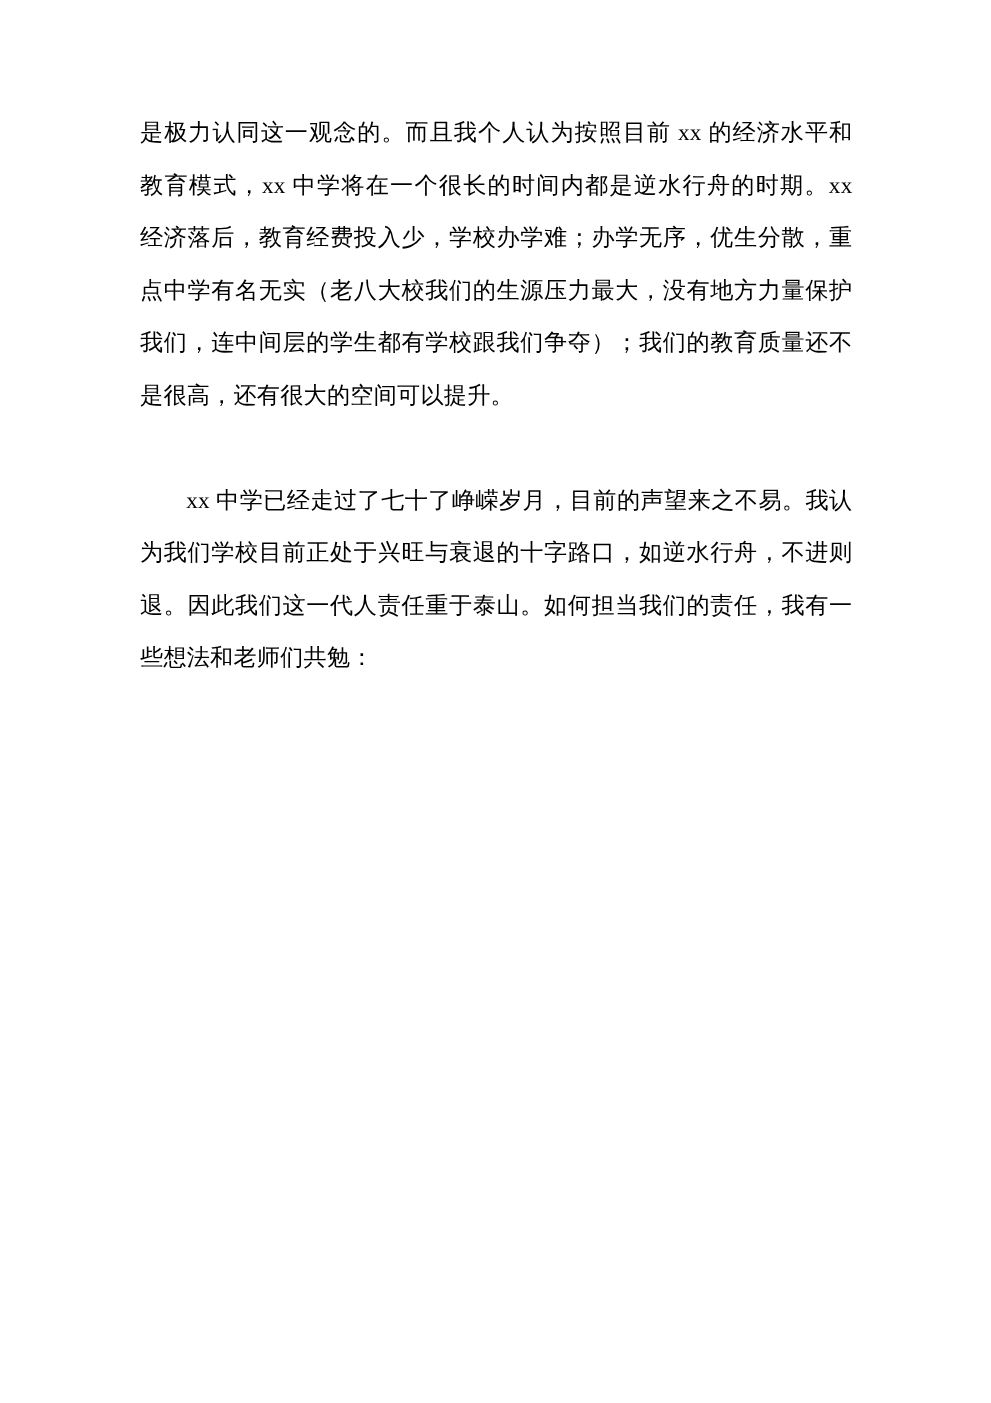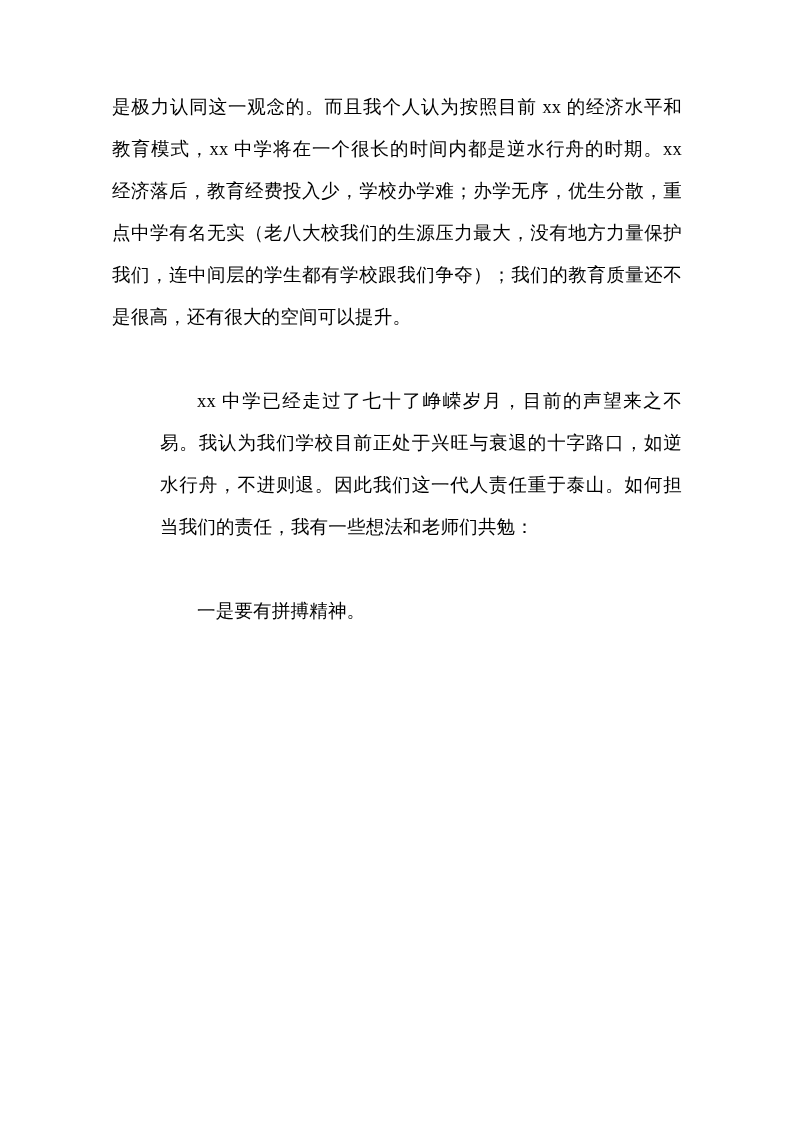--- a/index.html
+++ b/index.html
@@ -29,39 +29,37 @@
     font-size: 18.5px;
     line-height: 42px;
     color: #000000;
     text-align: justify;
     text-justify: inter-ideograph;
     margin: 0;
     letter-spacing: 0.2px;
   }
   .para.indent {
     text-indent: 2em;
-    margin-left: 48px;
   }
   .spacer-line {
     height: 42px;
   }
 </style>
 </head>
 <body>
 
 <div class="page">
   <div class="content">
 
     <p class="para">是极力认同这一观念的。而且我个人认为按照目前 xx 的经济水平和教育模式，xx 中学将在一个很长的时间内都是逆水行舟的时期。xx 经济落后，教育经费投入少，学校办学难；办学无序，优生分散，重点中学有名无实（老八大校我们的生源压力最大，没有地方力量保护我们，连中间层的学生都有学校跟我们争夺）；我们的教育质量还不是很高，还有很大的空间可以提升。</p>
 
     <div class="spacer-line"></div>
 
     <p class="para indent">xx 中学已经走过了七十了峥嵘岁月，目前的声望来之不易。我认为我们学校目前正处于兴旺与衰退的十字路口，如逆水行舟，不进则退。因此我们这一代人责任重于泰山。如何担当我们的责任，我有一些想法和老师们共勉：</p>
 
     <div class="spacer-line"></div>
 
-    <p class="para indent">一是要有拼搏精神。</p>
 
     <div class="spacer-line"></div>
 
 
   </div>
 </div>
 
 </body></html>

